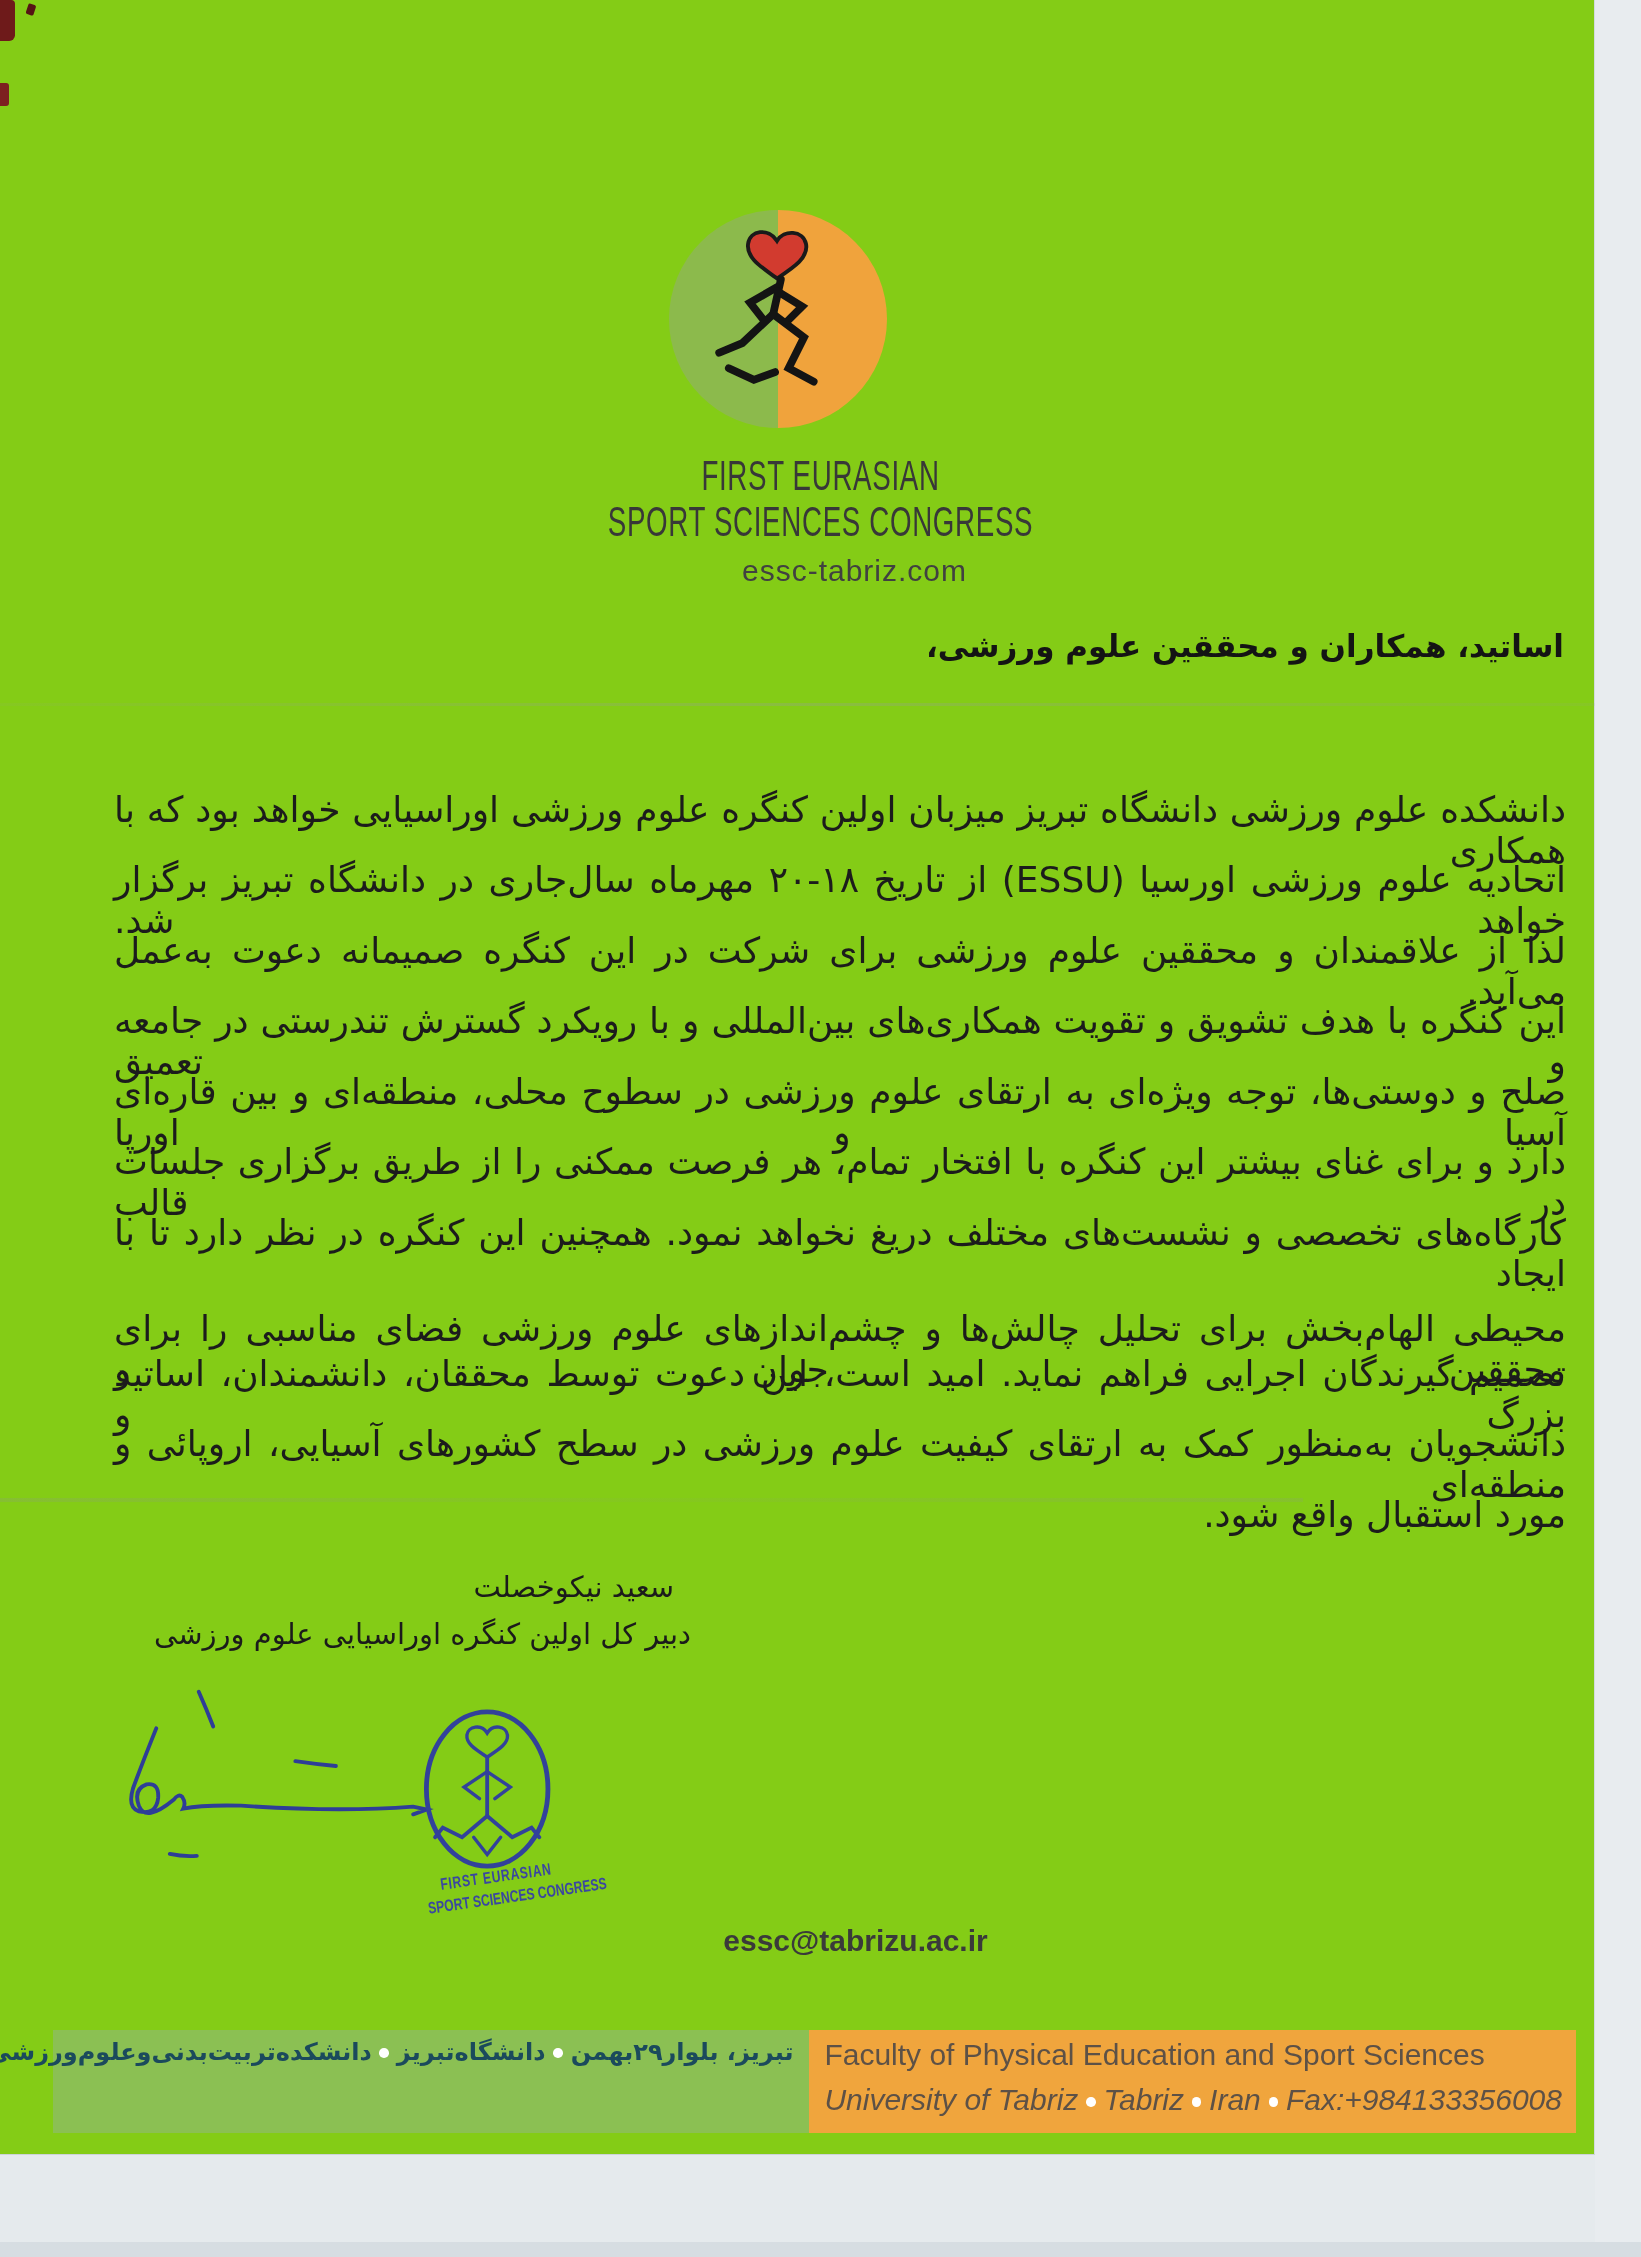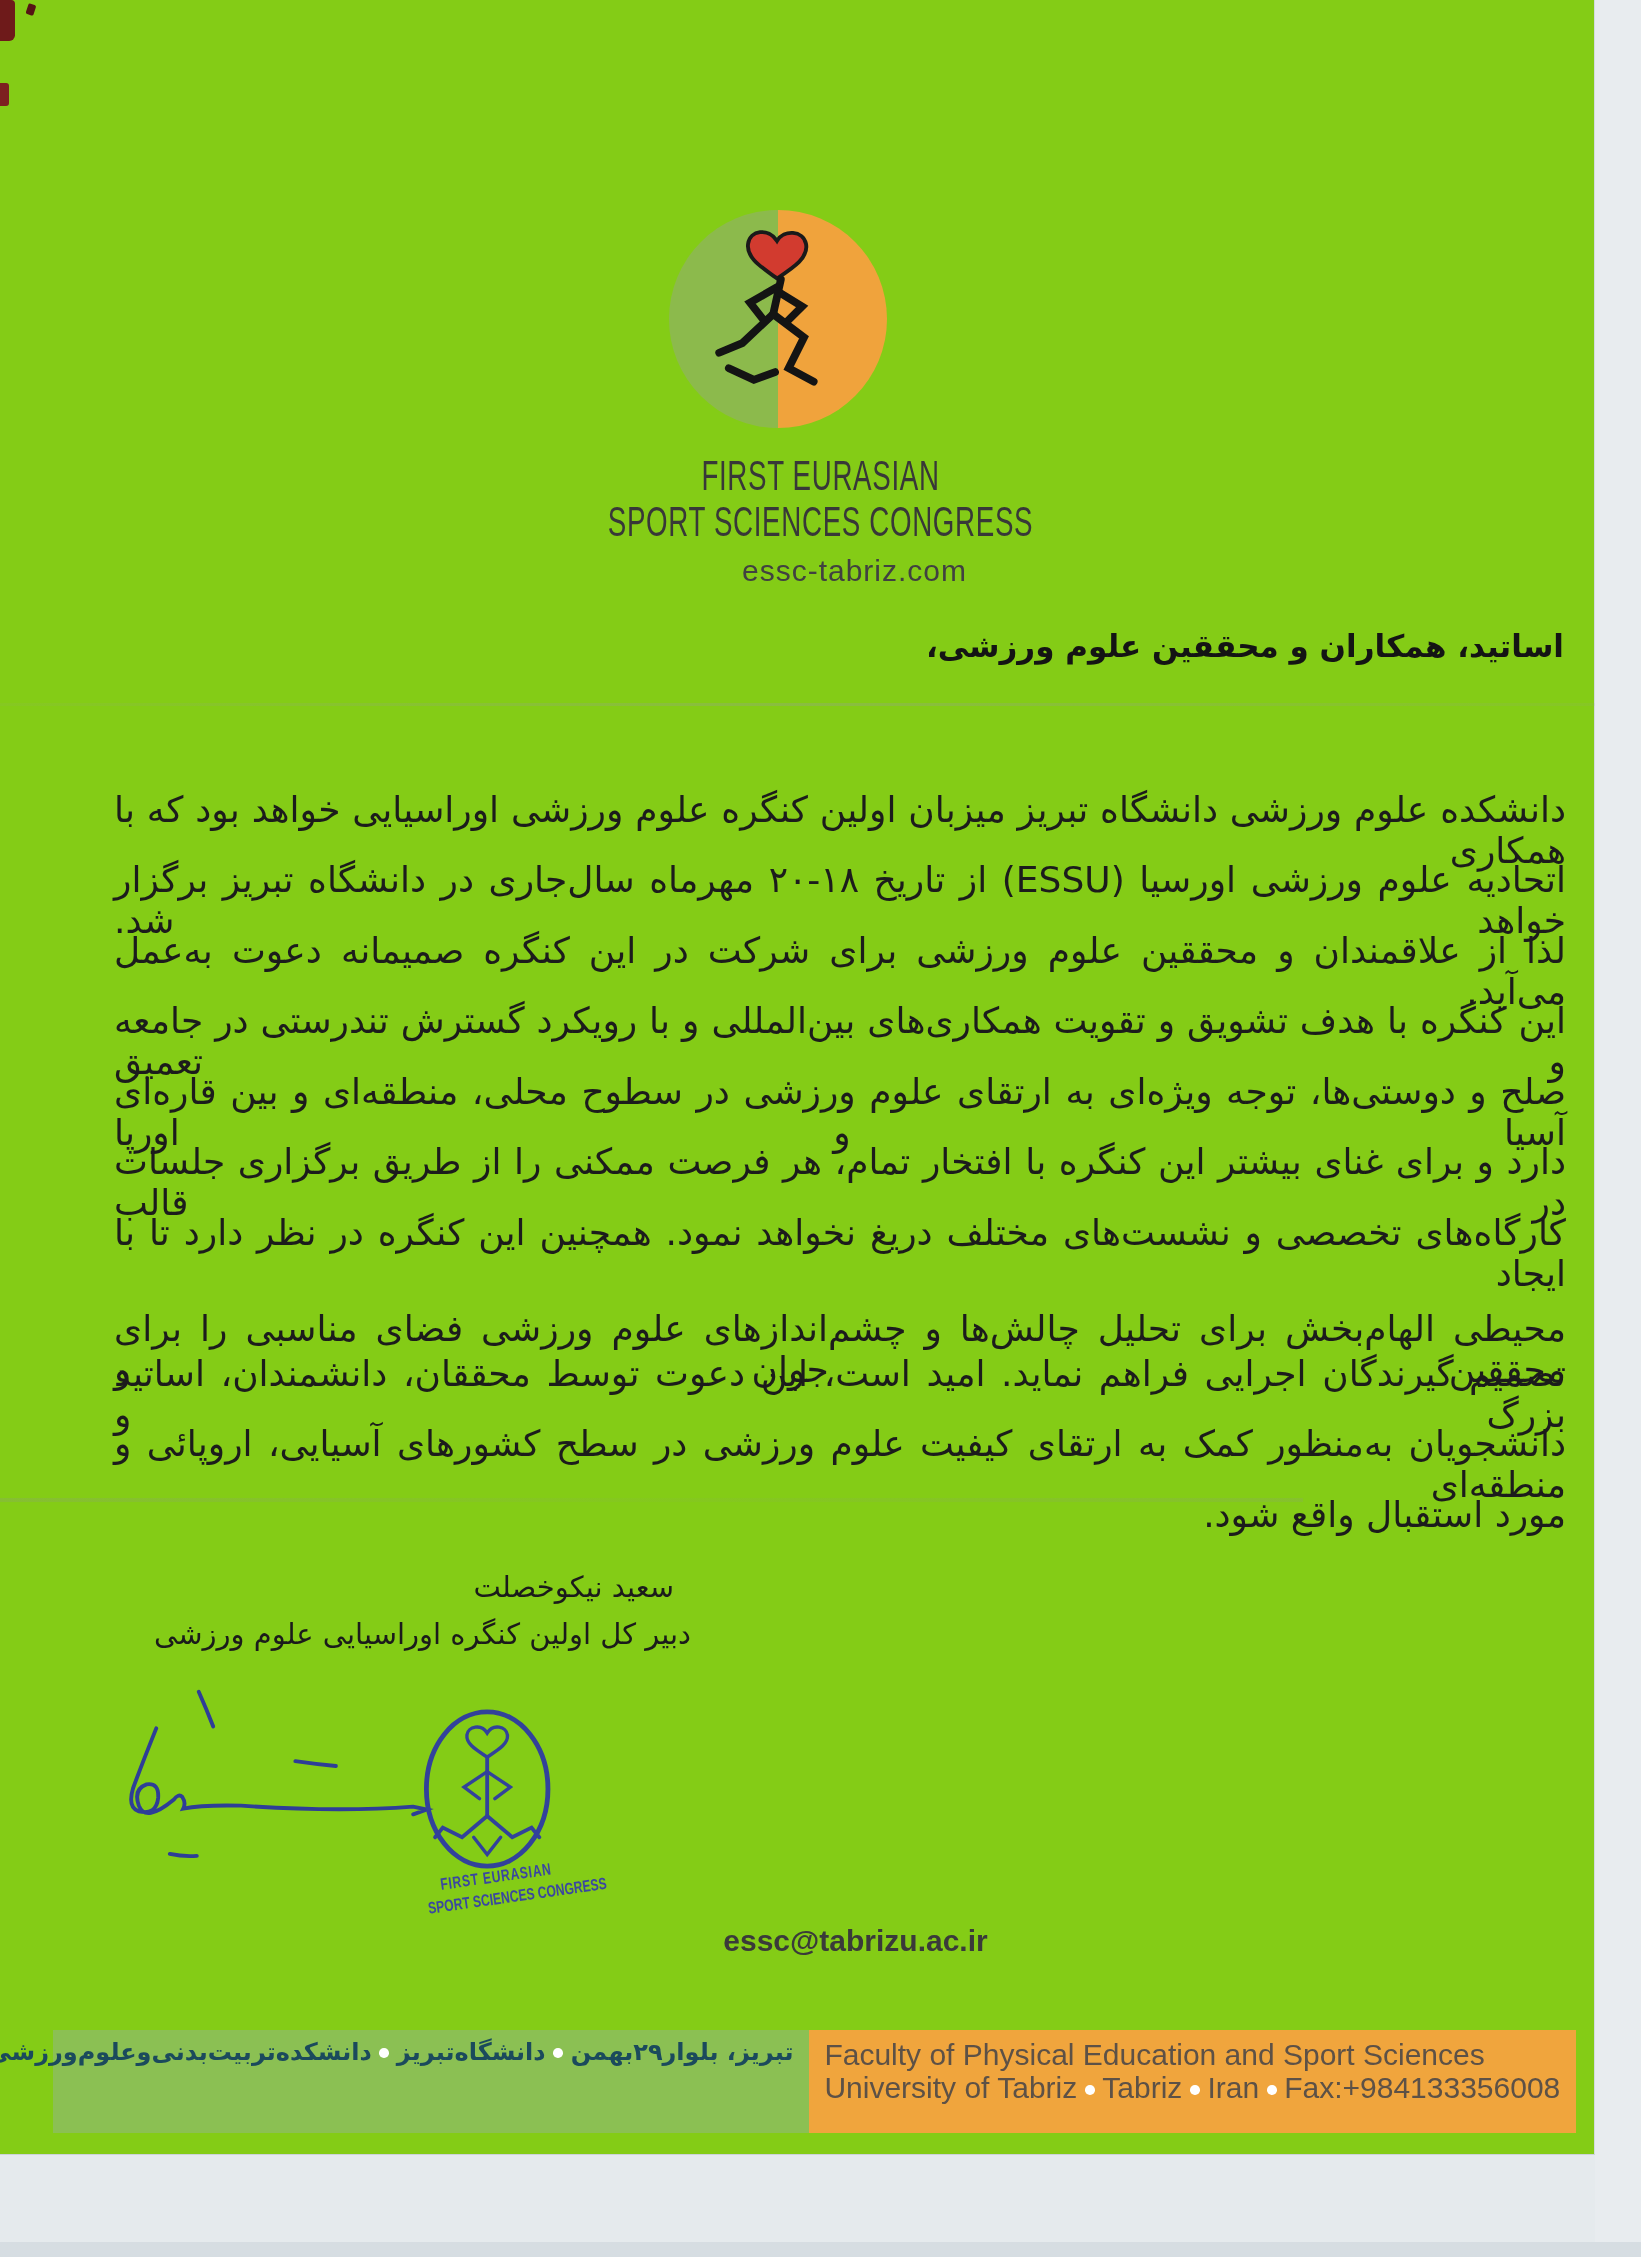--- a/index.html
+++ b/index.html
@@ -78,21 +78,21 @@
     position:absolute;right:15.4px;direction:rtl;white-space:nowrap;
     font-size:24px;font-weight:bold;color:#1b4a5c;
   }
   .gline1{top:7.7px;}
   .gline2{top:42px;}
   .oline{
     position:absolute;left:15.4px;white-space:nowrap;
     font-family:"Liberation Sans",sans-serif;font-size:30px;color:#5d5146;
   }
   .oline1{top:7.7px;}
-  .oline2{top:41px;}
+  .oline2{top:53px;font-style:italic;}
   .dot{
     display:inline-block;width:9.7px;height:9.7px;border-radius:50%;
     background:#ffffff;margin:0 7.7px;vertical-align:middle;
   }
 </style>
 </head>
 <body>
 
 <div class="stage">
 

